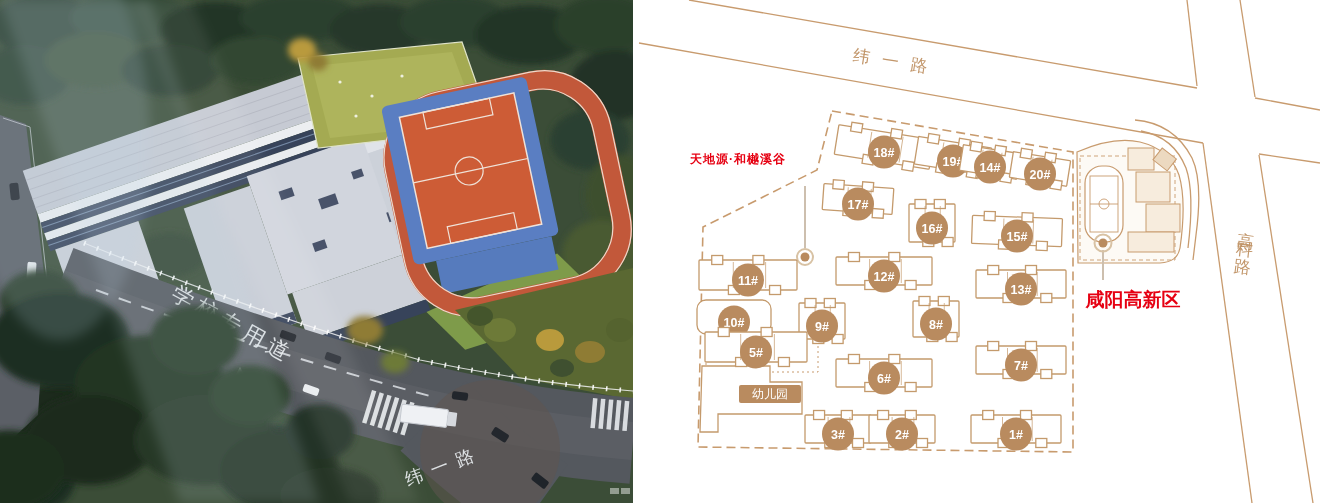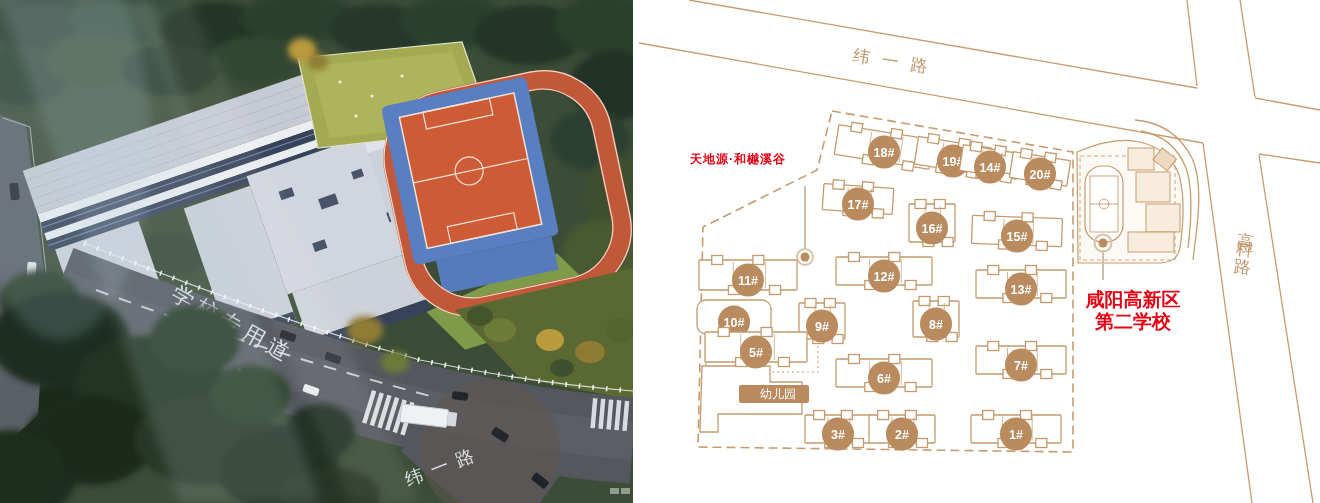--- a/index.html
+++ b/index.html
@@ -14,21 +14,21 @@
   .badgeText{fill:#ffffff;font:bold 12.5px "Liberation Sans",sans-serif;text-anchor:middle;}
   .planline{stroke:#c89b6e;stroke-width:1.3;fill:none;}
   .roadtext{fill:#e9edf0;opacity:.92;font-family:"Liberation Sans","DejaVu Sans",sans-serif;}
   
   .ovl{position:absolute;white-space:nowrap;}
   .road-label{color:#c2966a;font-size:17px;letter-spacing:12px;}
   .road-label-v{color:#c2966a;font-size:17px;writing-mode:vertical-rl;letter-spacing:9px;white-space:normal;}
   .red-label{color:#e60012;font-weight:bold;font-size:12px;letter-spacing:1px;}
   .school-label{color:#e60012;font-weight:bold;font-size:19px;line-height:22px;text-align:center;white-space:normal;width:130px;}
   .kg-label{background:#b98b5f;color:#ffffff;font-size:12px;line-height:18px;text-align:center;
-            width:62px;height:18px;border-radius:2px;padding-left:8px;}
+            width:62px;height:18px;border-radius:2px;}
 </style>
 </head>
 <body>
 
 <div class="stage">
 
   <svg id="photo" width="633" height="503" viewBox="0 0 633 503">
     <defs>
       <filter id="b6" x="-30%" y="-30%" width="160%" height="160%">
           <feGaussianBlur stdDeviation="6"></feGaussianBlur>
@@ -515,18 +515,17 @@
   </svg>
 
   <div class="ovl road-label" style="left:855px;top:44px;transform:rotate(9deg);transform-origin:left top;">纬一路</div>
 
   <div class="ovl road-label-v" style="left:1230px;top:218px;height:112px;transform:rotate(7deg);">高科一路</div>
 
   <div class="ovl red-label" style="left:690px;top:151px;">天地源·和樾溪谷</div>
 
   <div class="ovl school-label" style="left:1068px;top:279px;margin-top:10px;">
     <div>咸阳高新区</div>
-    <div>第二学校</div>
   </div>
 
   <div class="ovl kg-label" style="left:739px;top:385px;">幼儿园</div>
 
 </div>
 
 </body></html>

